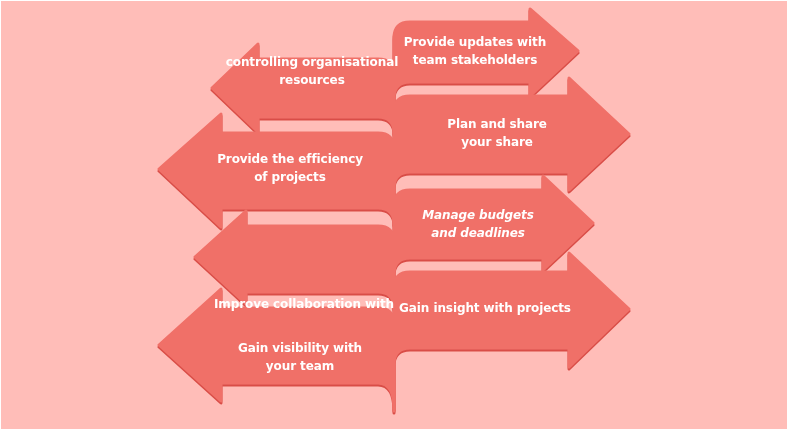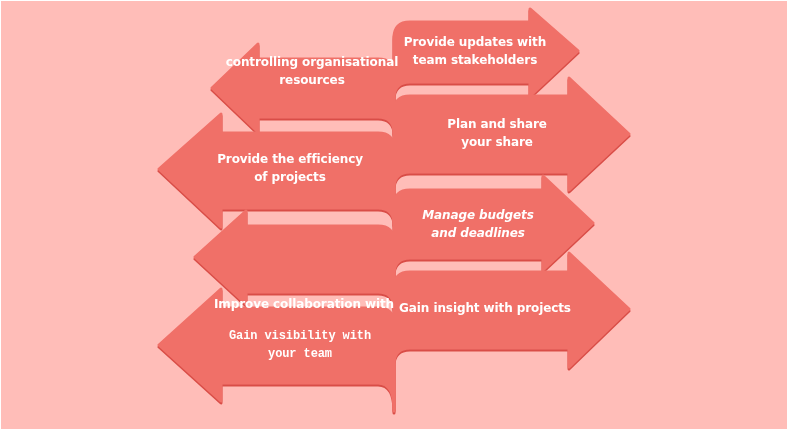--- a/index.html
+++ b/index.html
@@ -57,21 +57,21 @@
     <span>controlling organisational</span>
     <span>resources</span>
   </div>
   <div class="label" style="left:289px; top:167px;">
     <span>Provide the efficiency</span>
     <span>of projects</span>
   </div>
   <div class="label" style="left:303px; top:255px;margin-top:48px;">
     <span>Improve collaboration with</span>
   </div>
-  <div class="label" style="left:299px; top:344px;font-family:Liberation Mono, monospace;">
+  <div class="label" style="left:299px; top:356px;">
     <span>Gain visibility with</span>
     <span>your team</span>
   </div>
 
   <div class="label" style="left:474px; top:50px;">
     <span>Provide updates with</span>
     <span>team stakeholders</span>
   </div>
   <div class="label" style="left:476px; top:132px;margin-left:20px;">
     <span>Plan and share</span>

